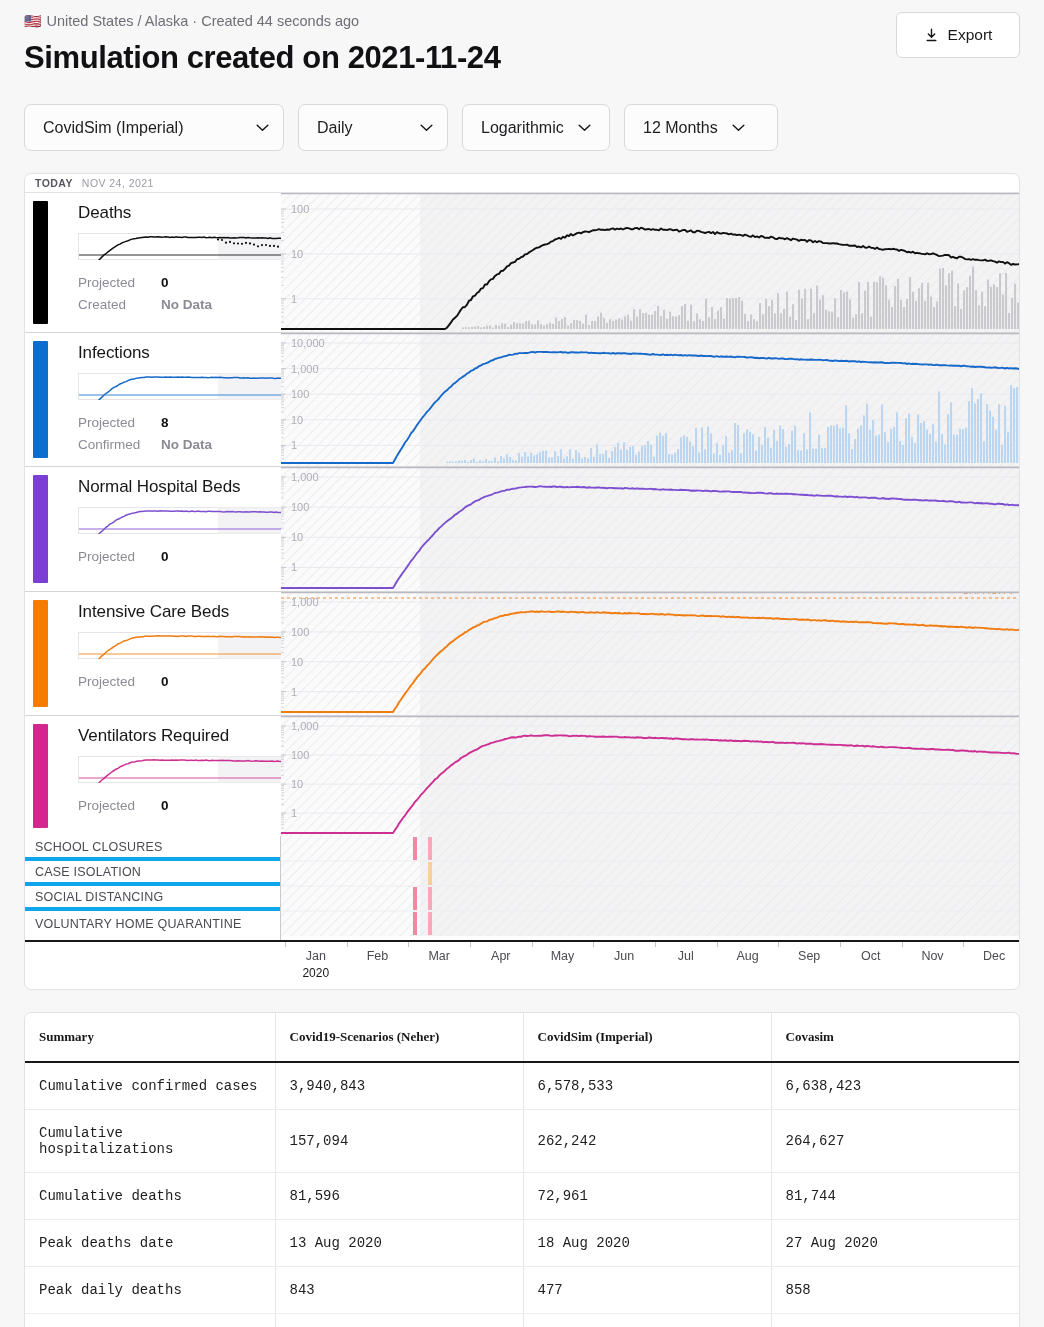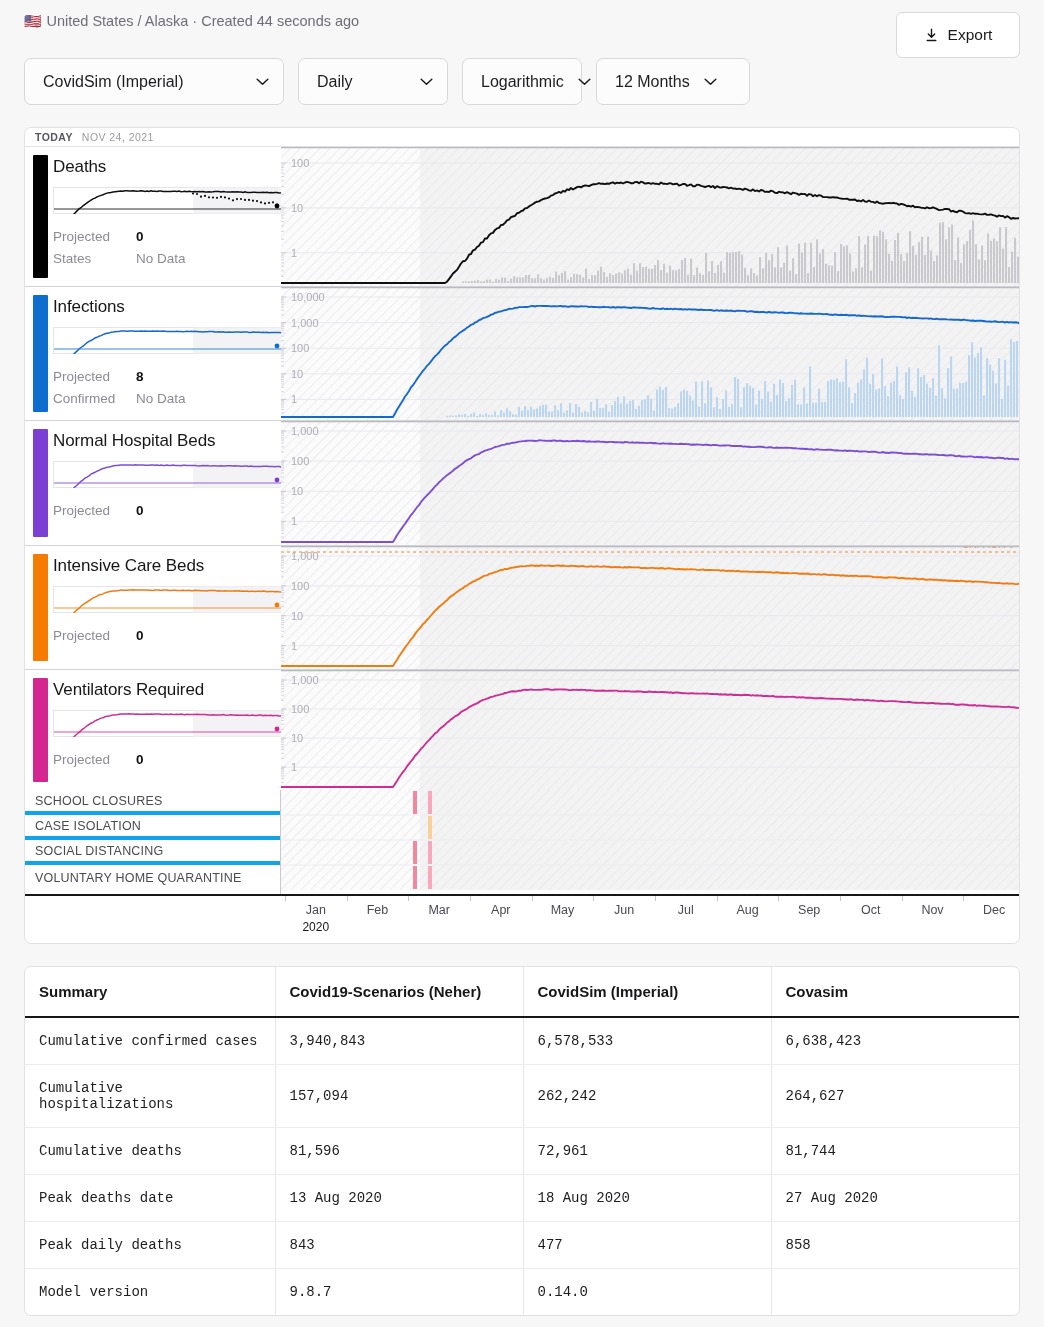--- a/index.html
+++ b/index.html
@@ -36,52 +36,52 @@
   .controls { display: flex; gap: 14px; margin-top: 28px; }
   .select {
     height: 47px; background: #fcfcfd; border: 1px solid #d8d8dd;
     border-radius: 7px; display: flex; align-items: center;
     padding: 0 14px 0 18px; gap: 14px; cursor: pointer;
     font-size: 16px; color: #1d1d20;
   }
   .select .lbl { white-space: nowrap; }
   .select.w1 { width: 260px; justify-content: space-between; }
   .select.w2 { width: 150px; justify-content: space-between; }
-  .select.w3 { width: 120px; }
+  .select.w3 { width: 148px; }
   .select.w4 { width: 154px; }
   .chev { flex: none; }
 
   
   .chart-card {
     margin-top: 22px; background: #fff;
     border: 1px solid #e2e2e6; border-radius: 7px; overflow: hidden;
   }
   .today-row {
     height: 19px; border-bottom: 1px solid #e2e2e6;
     display: flex; align-items: center; gap: 9px; padding-left: 10px;
     font-size: 10.5px; letter-spacing: .45px;
   }
   .today-lbl { font-weight: 700; color: #55555e; }
   .today-date { color: #9a9aa4; }
 
   .metric-row { display: flex; border-bottom: 1px solid #d3d3d8; position: relative; }
   .metric-row:last-of-type { border-bottom: none; }
   .panel { width: 256px; flex: none; display: flex; position: relative; background:#fff; }
   .accent { width: 15px; flex: none; margin: 8px 0 8px 8px; border-radius: 1px; }
-  .panel-body { padding: 10px 12px 8px 5px; flex: 1; }
+  .panel-body { padding: 10px 12px 8px 30px; flex: 1; }
   .metric-name { font-size: 17px; color: #17171a; letter-spacing: -.1px; }
 
   .spark { margin-top: 10px; height: 27px; position: relative; }
   .spark svg { display: block; }
 
   .stats { margin-top: 12px; }
   .stat { display: flex; font-size: 13.5px; line-height: 22px; }
   .stat .k { width: 83px; color: #8b8b95; flex: none; }
   .stat .v { font-weight: 700; color: #111; }
-  .stat .v.nodata { font-weight: 400; color: #8b8b95; }
+  .stat .v.nodata { font-weight: 700; color: #8b8b95; }
 
   .plot { flex: 1; position: relative; overflow: hidden; }
   .plot svg { display: block; }
 
   
   .iv-wrap { display: flex; }
   .iv-labels { width: 256px; flex: none; border-right: 1px solid #c9c9cf; }
   .iv-row {
     height: 25px; display: flex; align-items: center; padding-left: 10px;
     font-size: 12.5px; color: #4a4a52; letter-spacing: .2px;
@@ -104,42 +104,43 @@
   }
 
   
   .summary {
     margin-top: 22px; background: #fff;
     border: 1px solid #e2e2e6; border-radius: 7px; overflow: hidden;
   }
   table { width: 100%; border-collapse: collapse; }
   th, td { text-align: left; border-right: 1px solid #e6e6ea; }
   th {
-    font-size: 15px; font-weight: 700; color: #17171a;
-    padding: 16px 14px; border-bottom: 2px solid #17171a;
+    font-size: 13px; font-weight: 700; color: #17171a;
+    padding: 16px 14px; border-bottom: 2px solid #17171a; font-family: Liberation Serif, serif;
   }
   td {
     font-family: "Liberation Mono", monospace; font-size: 14px; color: #1d1d20;
     padding: 15px 14px; border-bottom: 1px solid #ececf0;
   }
   tr:last-child td { border-bottom: none; }
   th:last-child, td:last-child { border-right: none; }
   .c0 { width: 250px; }
   .c1, .c2, .c3 { width: 248px; }
 </style>
 </head>
 <body>
 
 <div class="page">
 
   <div class="topbar">
     <div class="breadcrumb">
       <span class="flag">🇺🇸</span>
       <span>United States / Alaska · Created 44 seconds ago</span>
     </div>
+    <div class="page-title">Simulation created on 2021-11-24</div>
 
     <div class="export-btn">
       <svg class="dl-icon" width="15" height="15" viewBox="0 0 16 16">
         <path d="M8 1.2v8.2M4.6 6.3L8 9.8l3.4-3.5" fill="none" stroke="#17171a" stroke-width="1.5" stroke-linecap="round" stroke-linejoin="round"></path>
         <path d="M3.4 13.4h9.2" fill="none" stroke="#17171a" stroke-width="1.5" stroke-linecap="round"></path>
       </svg>
       <span>Export</span>
     </div>
   </div>
 
@@ -213,21 +214,21 @@
                   <circle cx="224" cy="17.7" r="1.1" fill="#111"></circle>
             <circle cx="224" cy="19" r="2.4" fill="#000000"></circle>
           </svg>
         </div>
         <div class="stats">
           <div class="stat">
               <span class="k">Projected</span>
               <span class="v">0</span>
             </div>
                 <div class="stat">
-              <span class="k">States</span>
+              <span class="k">Created</span>
               <span class="v nodata">No Data</span>
             </div>
         </div>
       </div>
     </div>
     <div class="plot">
       <svg width="740" height="139" viewBox="0 0 740 139">
         <defs>
                 <pattern id="hx" width="7" height="7" patternUnits="userSpaceOnUse" patternTransform="rotate(45)">
   <rect width="7" height="7" fill="#fbfbfc"></rect>

